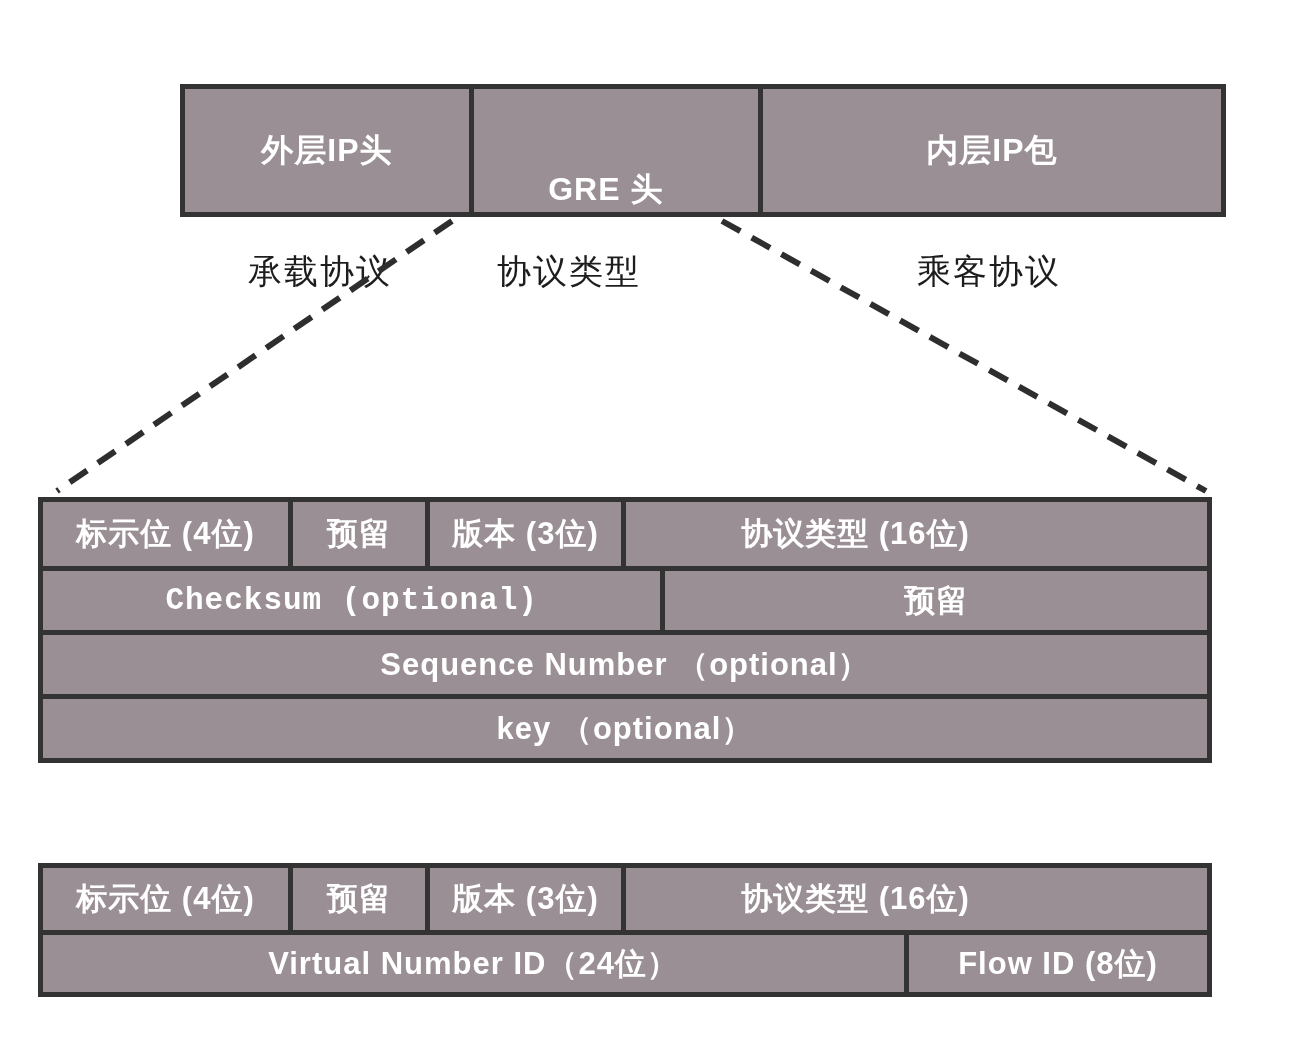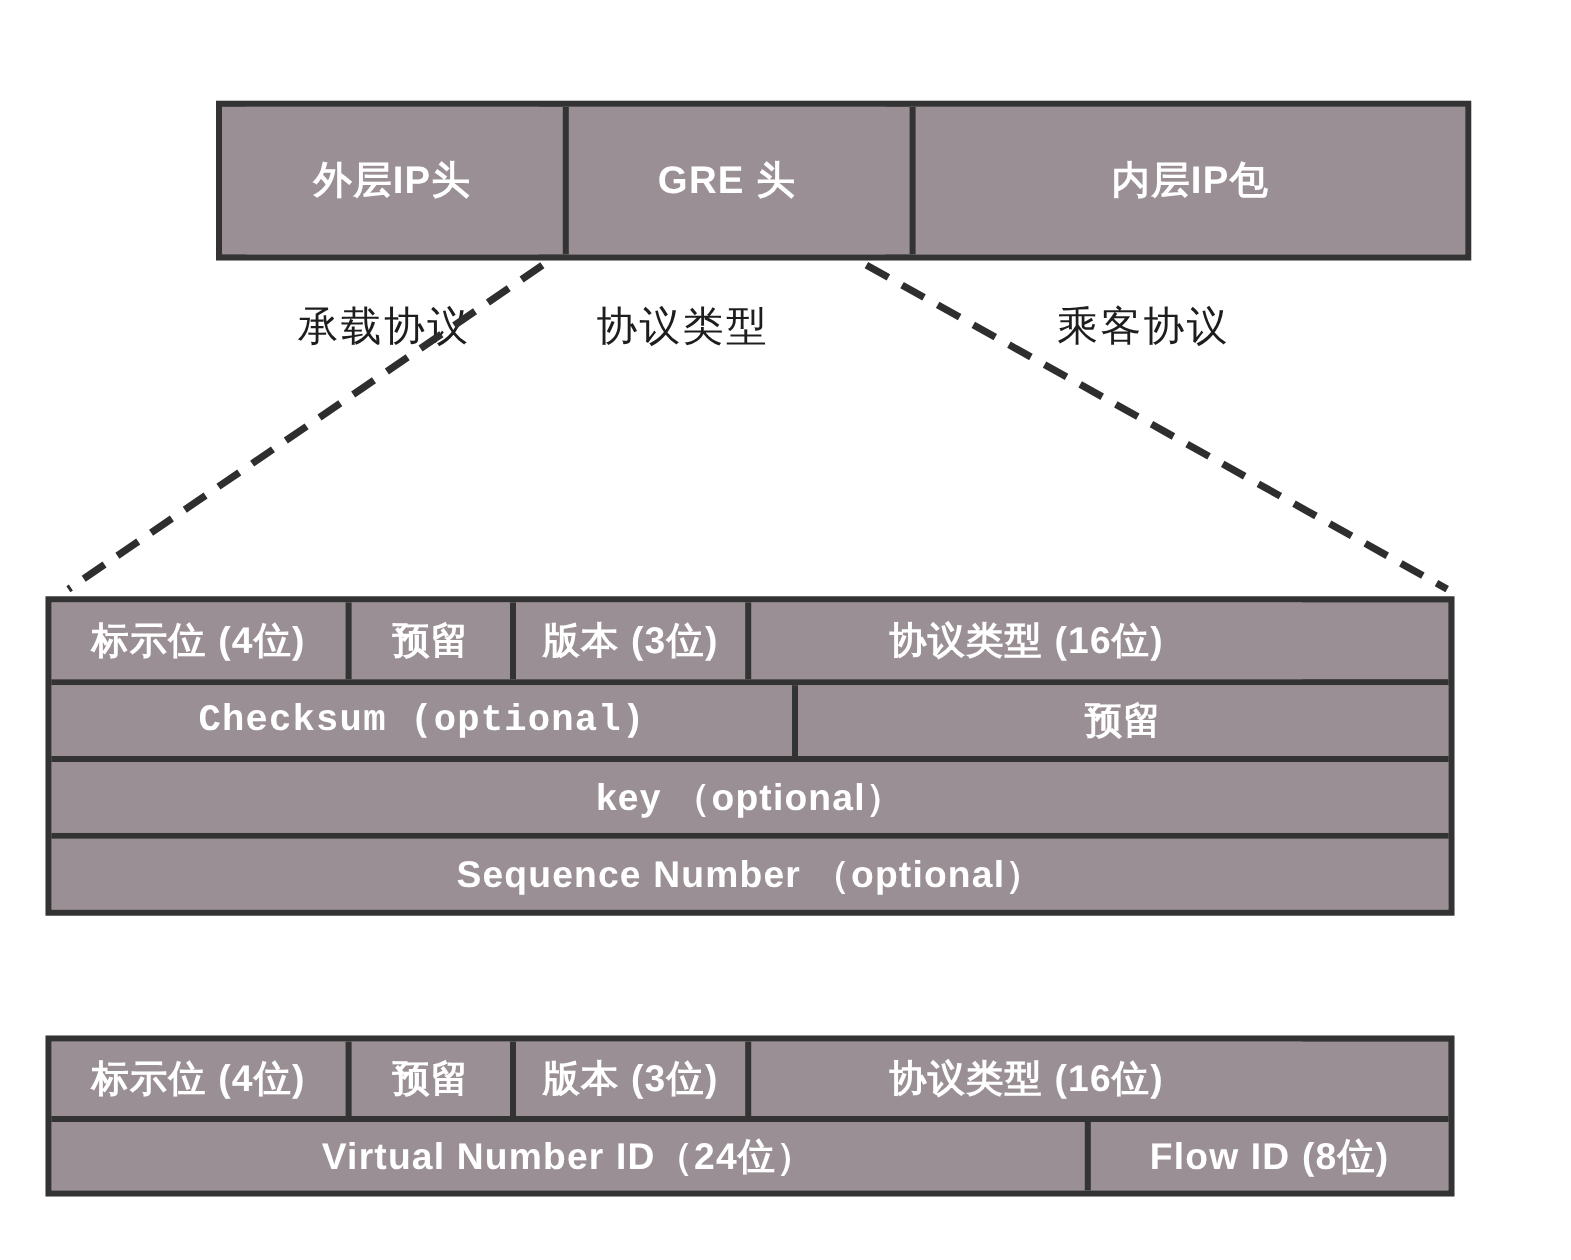--- a/index.html
+++ b/index.html
@@ -22,32 +22,32 @@
   .packet-row{
     position:absolute;left:180px;top:84px;width:1046px;height:133px;
     display:flex;border:5px solid var(--line);background:var(--fill);
   }
   .pbox{
     height:123px;display:flex;align-items:center;justify-content:center;
     background:var(--fill);color:var(--celltext);
     font-size:32px;font-weight:600;letter-spacing:1px;white-space:nowrap;margin-left:20px;
   }
   .pbox-1{width:265px;}
-  .pbox-2{width:292px;border-left:5px solid var(--line);}
+  .pbox-2{width:292px;border-left:5px solid var(--line);align-items:flex-end;}
   .pbox-3{width:503px;border-left:5px solid var(--line);}
 
   
   .caption{
     position:absolute;top:249px;transform:translateX(-50%);
     font-size:34px;font-weight:500;color:var(--caption);
     letter-spacing:2px;white-space:nowrap;
   }
   .caption-1{left:320px;text-align:center;}
   .caption-2{left:569px;}
-  .caption-3{left:953px;}
+  .caption-3{left:989px;}
 
   
   .dash-overlay{position:absolute;left:0;top:0;width:1309px;height:1050px;pointer-events:none;}
   .dash-overlay line{stroke:var(--dash);stroke-width:6;stroke-dasharray:21 13;}
 
   
   .field-table{
     position:absolute;left:38px;width:1174px;
     border:5px solid var(--line);background:var(--fill);
   }
@@ -108,24 +108,24 @@
       <div class="tcell w-flags">标示位 (4位)</div>
       <div class="tcell w-reserved">预留</div>
       <div class="tcell w-version">版本 (3位)</div>
       <div class="tcell w-ptype">协议类型 (16位)</div>
     </div>
     <div class="trow">
       <div class="tcell w-checksum">Checksum (optional)</div>
       <div class="tcell w-reserved2">预留</div>
     </div>
     <div class="trow">
-      <div class="tcell w-full">key （optional）</div>
+      <div class="tcell w-full">Sequence Number （optional）</div>
     </div>
     <div class="trow">
-      <div class="tcell w-full">Sequence Number （optional）</div>
+      <div class="tcell w-full">key （optional）</div>
     </div>
   </div>
 
   <div class="field-table nvgre-table">
     <div class="trow">
       <div class="tcell w-flags">标示位 (4位)</div>
       <div class="tcell w-reserved">预留</div>
       <div class="tcell w-version">版本 (3位)</div>
       <div class="tcell w-ptype">协议类型 (16位)</div>
     </div>

